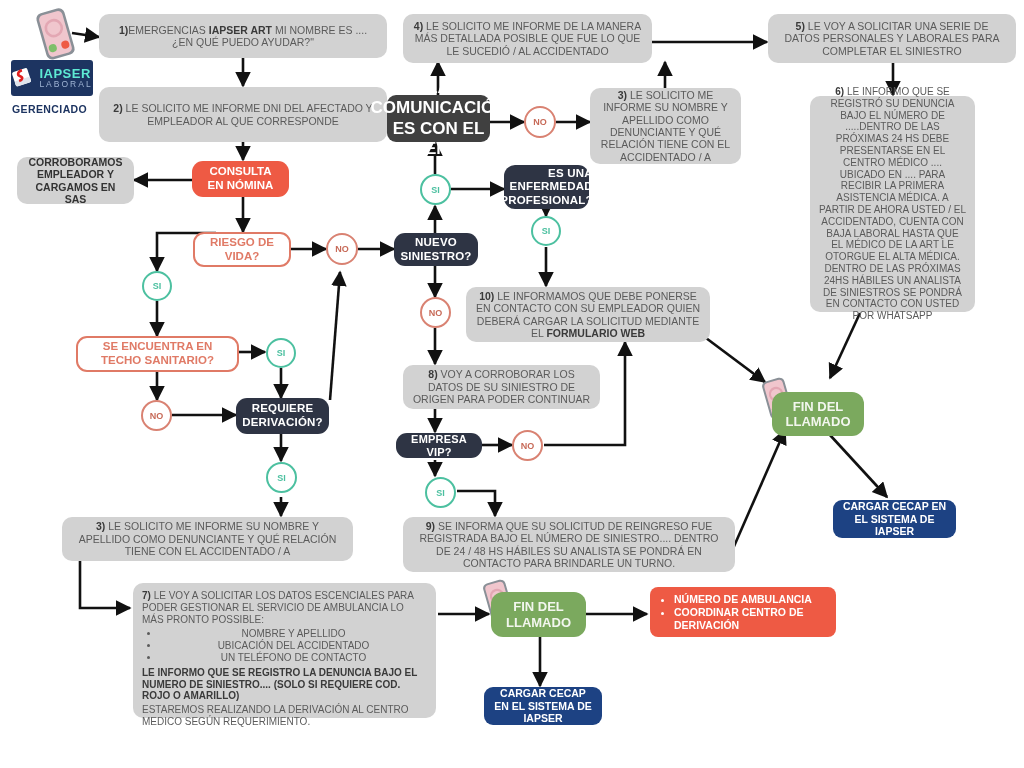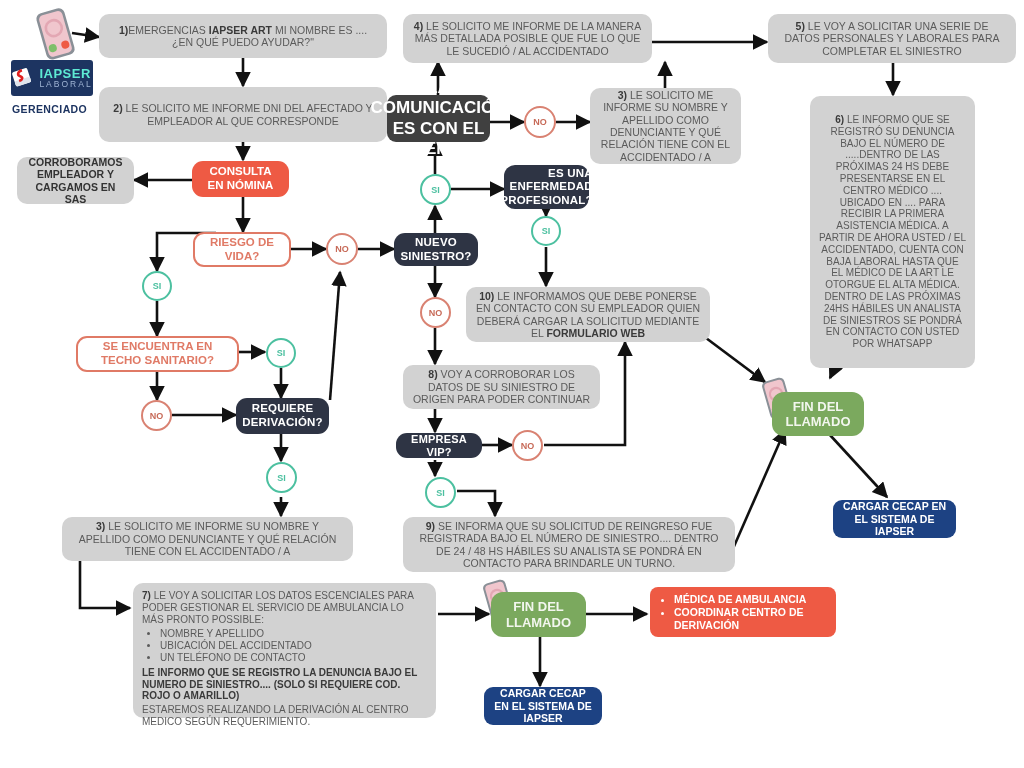--- a/index.html
+++ b/index.html
@@ -40,21 +40,21 @@
   
   .dblue{background:#1d4283;color:#ffffff;font-weight:bold;font-size:10.5px;border-radius:9px;padding:6px 9px;}
 
   
   .circ{position:absolute;border-radius:50%;background:#ffffff;display:flex;align-items:center;justify-content:center;
         font-size:9px;font-weight:bold;box-sizing:border-box;}
   .circ.si{border:2px solid #4cc0a0;color:#4cc0a0;}
   .circ.no{border:2px solid #d98272;color:#c76a58;}
 
   
-  .grey ul{margin:3px 0 3px 0;padding-left:18px;text-align:left;}
+  .grey ul{margin:3px 0 3px 0;padding-left:18px;text-align:center;}
   .grey li{margin:0;}
   .txt-left{text-align:left;}
 
   
   .orange-list{background:#ee5a44;color:#ffffff;font-weight:bold;font-size:10.5px;border-radius:8px;padding:8px 10px;}
   .orange-list ul{margin:0;padding-left:14px;text-align:left;}
   .orange-list li{margin:1px 0;}
 
   
   .logo-box{position:absolute;background:#1d3461;border-radius:3px;display:flex;align-items:center;justify-content:center;gap:4px;}
@@ -253,21 +253,21 @@
       <span class="step">4)</span><span> LE SOLICITO ME INFORME DE LA MANERA MÁS DETALLADA POSIBLE QUE FUE LO QUE LE SUCEDIÓ / AL ACCIDENTADO</span>
     </div>
   </div>
 
   <div class="node grey" style="left:768px;top:14px;width:248px;height:49px;">
     <div>
       <span class="step">5)</span><span> LE VOY A SOLICITAR UNA SERIE DE DATOS PERSONALES Y LABORALES PARA COMPLETAR EL SINIESTRO</span>
     </div>
   </div>
 
-  <div class="node grey" style="left:810px;top:96px;width:165px;height:272px;font-size:10px;">
+  <div class="node grey" style="left:810px;top:96px;width:165px;height:216px;font-size:10px;">
     <div>
       <span class="step">6)</span><span> LE INFORMO QUE SE REGISTRÓ SU DENUNCIA BAJO EL NÚMERO DE .....DENTRO DE LAS PRÓXIMAS 24 HS DEBE PRESENTARSE EN EL CENTRO MÉDICO .... UBICADO EN .... PARA RECIBIR LA PRIMERA ASISTENCIA MÉDICA. A PARTIR DE AHORA USTED / EL ACCIDENTADO, CUENTA CON BAJA LABORAL HASTA QUE EL MÉDICO DE LA ART LE OTORGUE EL ALTA MÉDICA. DENTRO DE LAS PRÓXIMAS 24HS HÁBILES UN ANALISTA DE SINIESTROS SE PONDRÁ EN CONTACTO CON USTED POR WHATSAPP</span>
     </div>
   </div>
 
   <div class="node grey" style="left:466px;top:287px;width:244px;height:55px;">
     <div>
       <span class="step">10)</span><span> LE INFORMAMOS QUE DEBE PONERSE EN CONTACTO CON SU EMPLEADOR QUIEN DEBERÁ CARGAR LA SOLICITUD MEDIANTE EL </span><b>FORMULARIO WEB</b>
     </div>
   </div>
@@ -336,21 +336,21 @@
   <div class="node green" style="left:491px;top:592px;width:95px;height:45px;">
     <span>FIN DEL LLAMADO</span>
   </div>
 
   <div class="node dblue" style="left:484px;top:687px;width:118px;height:38px;">
     <span>CARGAR CECAP EN EL SISTEMA DE IAPSER</span>
   </div>
 
   <div class="node orange-list" style="left:650px;top:587px;width:186px;height:50px;align-items:center;justify-content:flex-start;">
     <ul>
-      <li>MÉDICA DE AMBULANCIA</li>
+      <li>NÚMERO DE AMBULANCIA</li>
       <li>COORDINAR CENTRO DE DERIVACIÓN</li>
     </ul>
   </div>
 
   <div class="circ si" style="left:142px;top:271px;width:30px;height:30px;">
     <span>SI</span>
     </div>
 
   <div class="circ no" style="left:326px;top:233px;width:32px;height:32px;">
     <span>NO</span>

